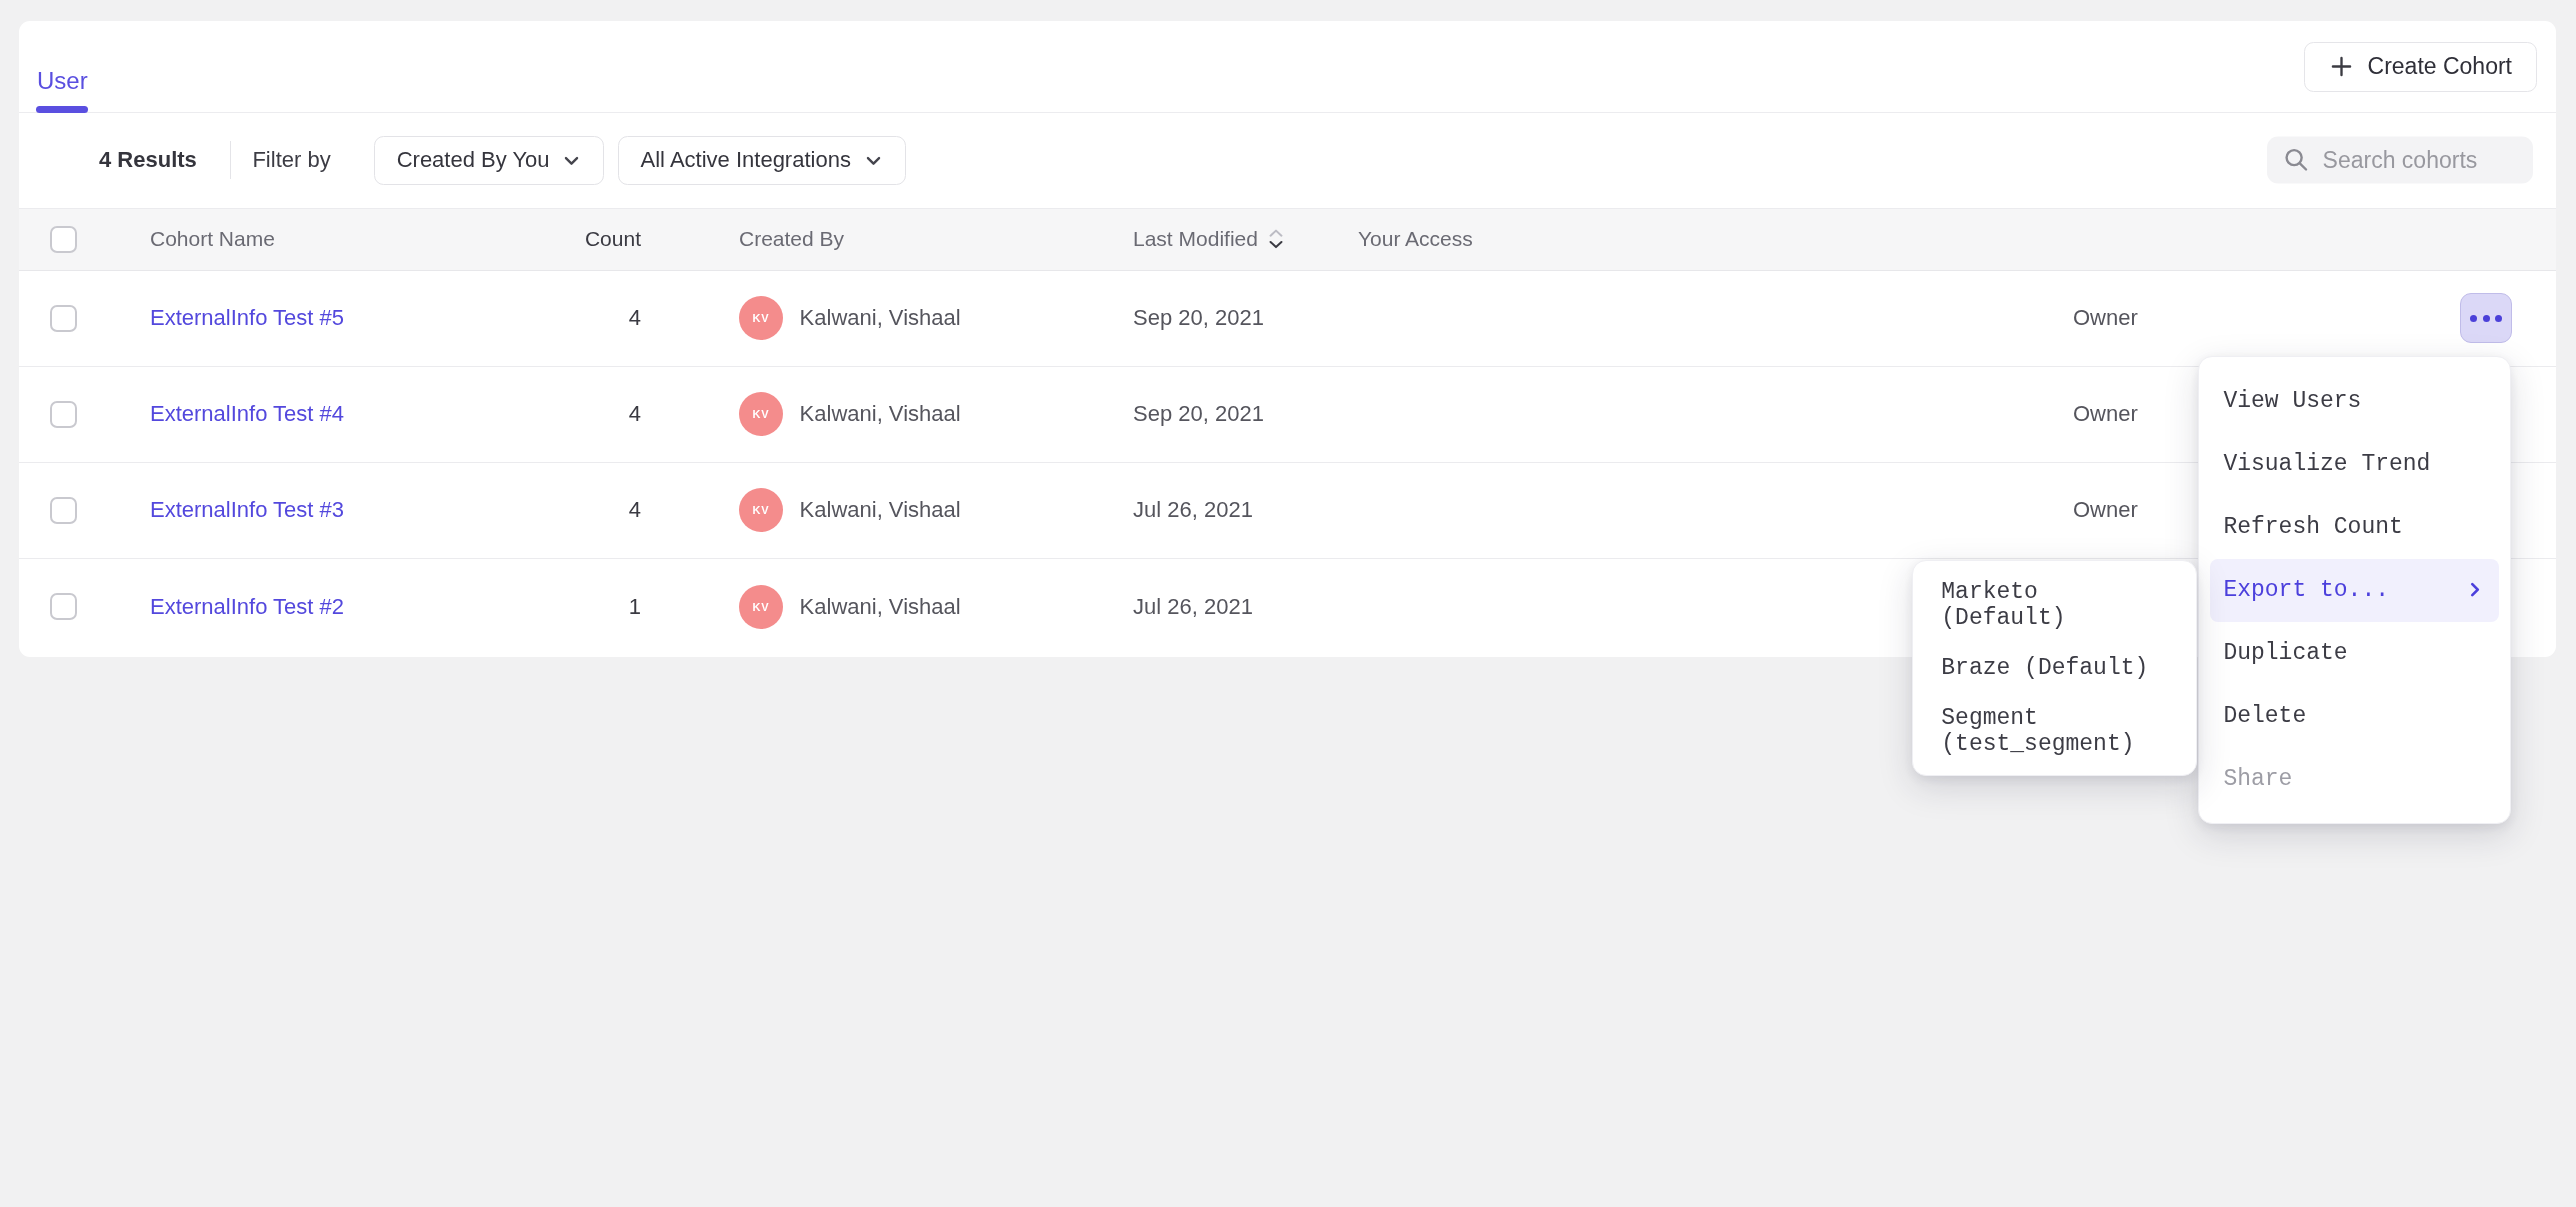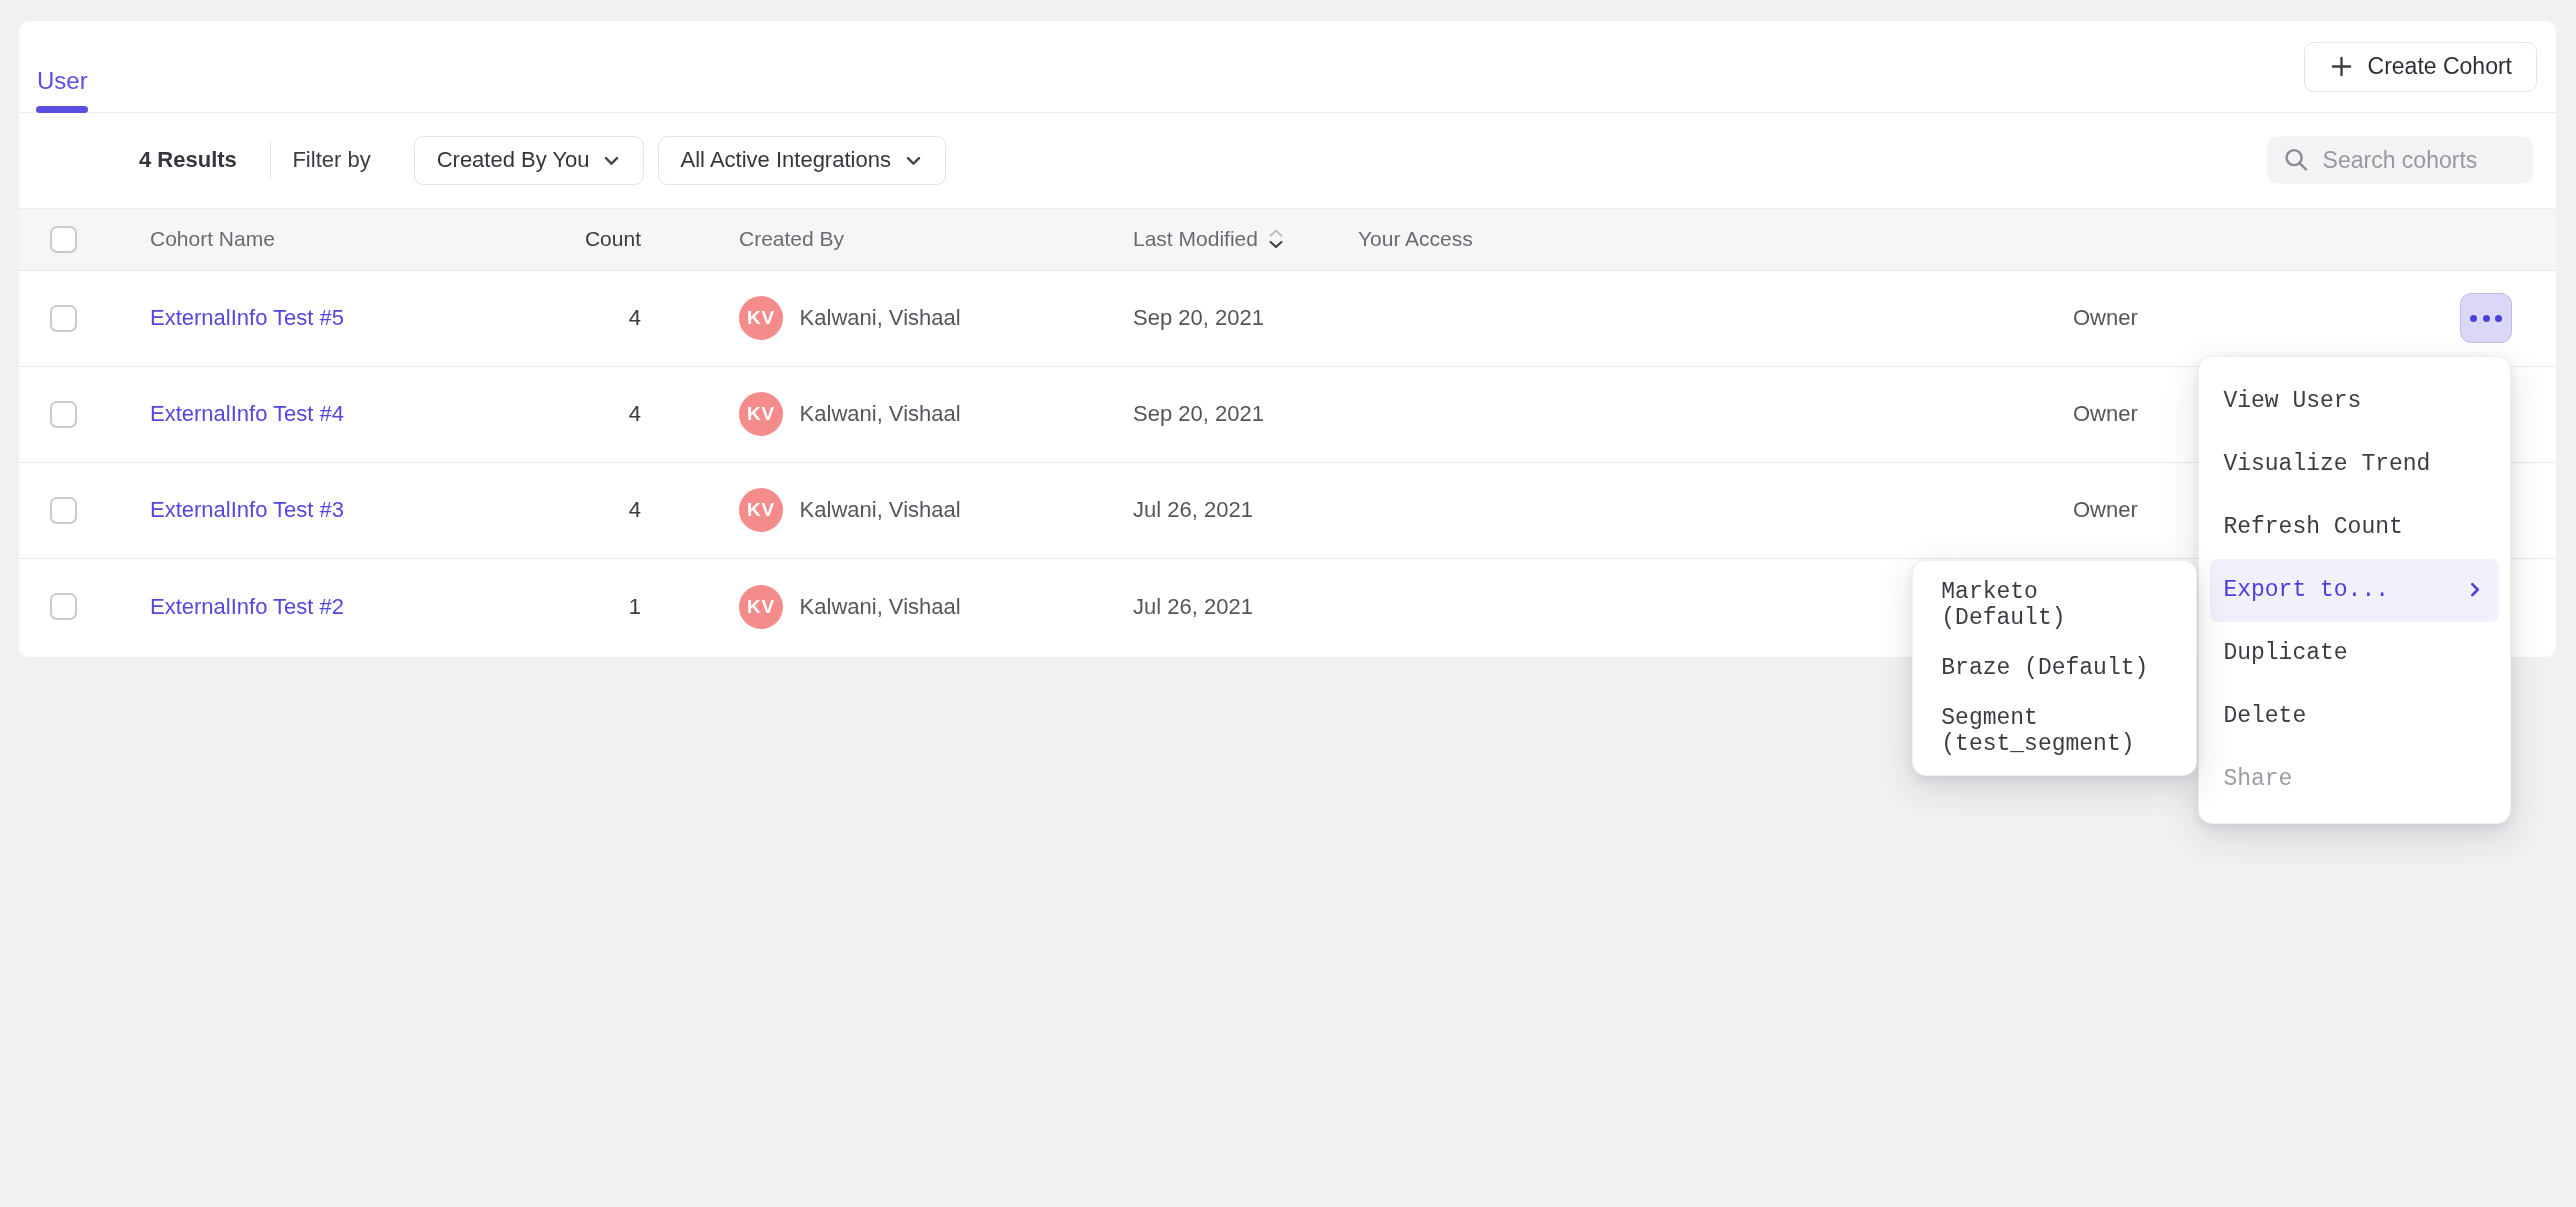--- a/index.html
+++ b/index.html
@@ -36,21 +36,21 @@
     position:absolute; right:19px; top:21px;
     height:50px; padding:12px 24px;
     display:flex; align-items:center; gap:14px;
     background:#fff; border:1.6px solid #e5e5e9; border-radius:9.5px;
     font-size:23px; font-weight:500; color:#2f2f38;
     cursor:pointer;
   }
   
   .filterbar {
     height:95px; display:flex; align-items:center;
-    padding-left:120px; position:relative;
+    padding-left:80px; position:relative;
   }
   .results { font-size:22px; font-weight:700; color:#35353d; }
   .vdiv { width:1.6px; height:38px; background:#e4e4e8; margin-left:33px; }
   .filter-by { font-size:22px; color:#3c3c44; margin-left:21px; }
   .pill {
     height:49px; margin-left:43px; padding:0 22px;
     display:flex; align-items:center; gap:12.6px;
     border:1.6px solid #e3e3e7; border-radius:9.5px; background:#fff;
     font-size:22px; font-weight:500; color:#35353d;
     cursor:pointer;
@@ -88,21 +88,21 @@
   .c-count { width:95px; text-align:right; color:#3a3a42; }
   .c-created { width:492px; padding-left:98px; display:flex; align-items:center; gap:16.6px; }
   .c-mod   { width:225px; display:flex; align-items:center; }
   .c-desc  { width:715px; }
   .c-access{ width:236px; }
   .c-actions { flex:1; display:flex; justify-content:flex-end; padding-right:44px; }
   .cohort-link { color:#5348dd; cursor:pointer;margin-top:8px; }
   .avatar {
     width:44px; height:44px; border-radius:50%; background:#f48c8c;
     display:flex; align-items:center; justify-content:center;
-    color:#fff; font-size:19px; font-weight:700; letter-spacing:0.8px;
+    color:#fff; font-size:11px; font-weight:700; letter-spacing:0.8px;
     flex-shrink:0;
   }
   .sort-icon { margin-left:11px; display:flex; flex-direction:column; gap:2.4px; }
   
   .dots-btn {
     width:52px; height:50px; border-radius:11px;
     background:#dbd8f7; border:1.6px solid #c0bce9;
     display:flex; align-items:center; justify-content:center; gap:5.5px;
     cursor:pointer;
   }

